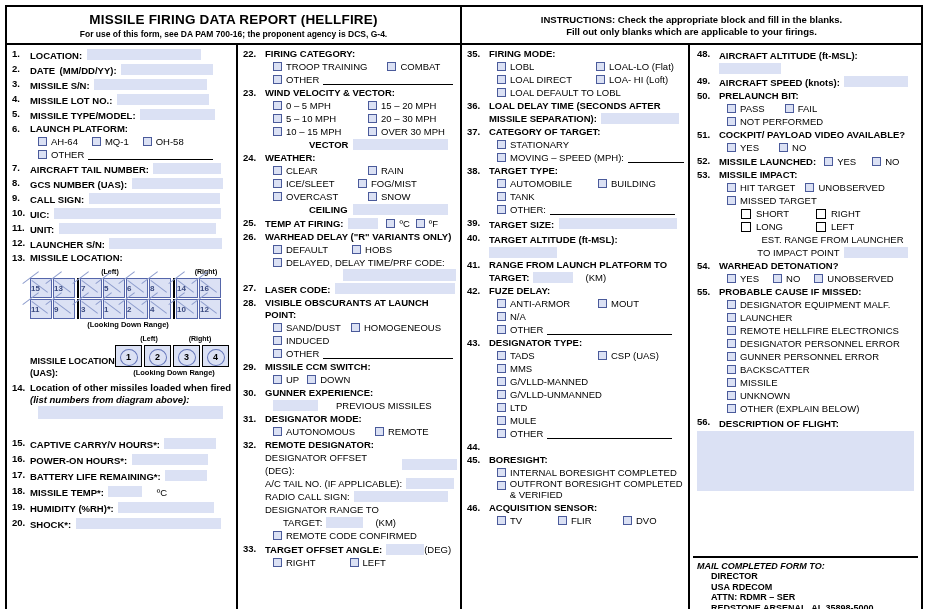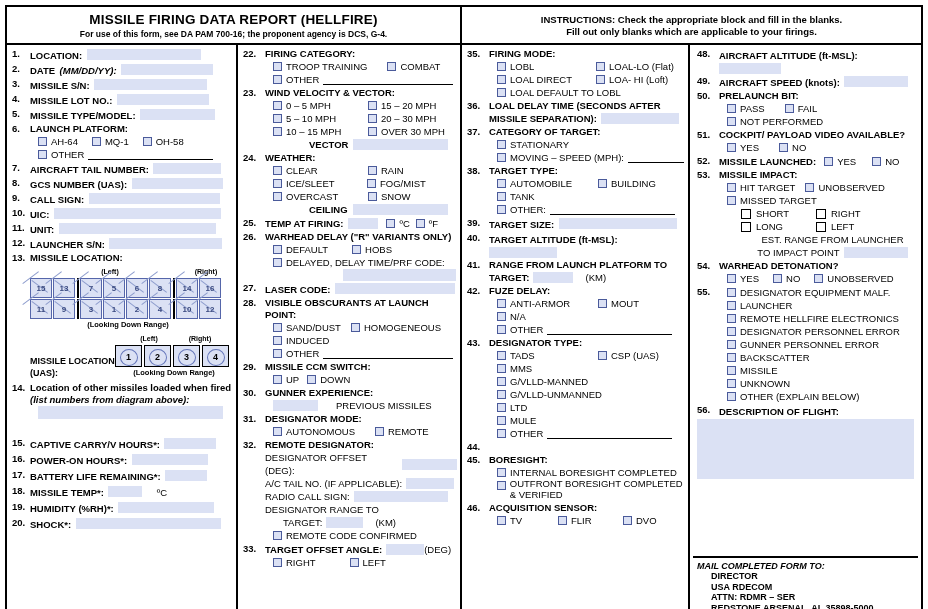--- a/index.html
+++ b/index.html
@@ -32,21 +32,21 @@
   .cbw{display:inline-block;width:10px;height:10px;border:1.5px solid #000;background:#fff;vertical-align:-1px;box-sizing:border-box;}
   .ckrow{display:flex;align-items:center;line-height:13px;}
   .indent{padding-left:8px;}
   .indent2{padding-left:22px;}
   .indent3{padding-left:30px;justify-content:center;}
   
   .diag{margin:2px 0 0 0;}
   .dlabels{display:flex;font-size:7px;font-weight:bold;}
   .mgrid{display:flex;align-items:stretch;}
   .mcell{width:22px;height:20px;border:1.2px solid #5566aa;background:#dbe1f4;box-sizing:border-box;margin-right:1px;position:relative;}
-  .mcell span{position:absolute;left:0;right:0;top:4px;text-align:center;font-size:8px;font-weight:bold;color:#3a4a80;z-index:2;}
+  .mcell span{position:absolute;left:0;right:0;top:4px;text-align:left;font-size:8px;font-weight:bold;color:#3a4a80;z-index:2;}
   .mcell:before,.mcell:after{content:"";position:absolute;left:1px;top:1px;width:17px;height:15px;border-top:1px solid #8d9ccd;}
   .mcell:before{transform:rotate(37deg);transform-origin:0 0;width:20px;}
   .mcell:after{transform:rotate(-37deg);transform-origin:0 100%;width:20px;}
   .sep{width:2px;background:#000;margin:0 1px;}
   .caption{font-size:7.5px;font-weight:bold;text-align:center;}
   .ucell{width:27px;height:22px;border:1.4px solid #000;background:#dbe1f4;box-sizing:border-box;margin-right:2px;position:relative;}
   .ucell i{position:absolute;left:4px;top:3px;width:16px;height:15px;border:1px solid #6677bb;border-radius:50%;}
   .ucell span{position:absolute;left:0;right:0;top:5px;text-align:center;font-size:9px;font-weight:bold;color:#000;}
   .mailbox{border-top:2px solid #000;padding:3px 4px 2px 4px;}
   .mailttl{font-size:9px;font-weight:bold;font-style:italic;}
@@ -76,21 +76,21 @@
 
       <div class="row">
         <div class="num">1.</div>
         <div class="body"><span class="lbl">LOCATION:</span>
           <span class="fld" style="width:114px"></span></div>
       </div>
 
       <div class="row">
         <div class="num">2.</div>
         <div class="body"><span class="lbl">DATE</span>
-          <span class="lbl" style="font-style:italic">(MM/DD/YY):</span>
+          <span class="lbl" style="">(MM/DD/YY):</span>
           <span class="fld" style="width:92px"></span></div>
       </div>
 
       <div class="row">
         <div class="num">3.</div>
         <div class="body"><span class="lbl">MISSILE S/N:</span>
           <span class="fld" style="width:113px"></span></div>
       </div>
 
       <div class="row">
@@ -367,21 +367,21 @@
         <div class="body">
           <div class="lbl">WEATHER:</div>
           <div class="ckrow indent">
             <span class="cb"></span>
             <span class="opt" style="margin:0 0 0 4px;width:82px">CLEAR</span>
             <span class="cb"></span>
             <span class="opt" style="margin-left:4px">RAIN</span>
           </div>
           <div class="ckrow indent">
             <span class="cb"></span>
-            <span class="opt" style="margin:0 11px 0 4px;width:70px">ICE/SLEET</span>
+            <span class="opt" style="margin:0 2px 0 4px;width:70px">ICE/SLEET</span>
             <span class="cb"></span>
             <span class="opt" style="margin-left:4px">FOG/MIST</span>
           </div>
           <div class="ckrow indent">
             <span class="cb"></span>
             <span class="opt" style="margin:0 0 0 4px;width:82px">OVERCAST</span>
             <span class="cb"></span>
             <span class="opt" style="margin-left:4px">SNOW</span>
           </div>
           <div class="ckrow" style="padding-left:44px">
@@ -835,20 +835,21 @@
             <span class="opt" style="margin:0 14px 0 4px">NO</span>
             <span class="cb"></span>
             <span class="opt" style="margin-left:4px">UNOBSERVED</span>
           </div>
         </div>
       </div>
 
       <div class="row">
         <div class="numw">55.</div>
         <div class="body">
+          <div class="lbl">PROBABLE CAUSE IF MISSED:</div>
           <div class="ckrow indent">
                   <span class="cb"></span>
             <span class="opt" style="margin-left:4px">DESIGNATOR EQUIPMENT MALF.</span>
                 </div>
           <div class="ckrow indent">
                   <span class="cb"></span>
             <span class="opt" style="margin-left:4px">LAUNCHER</span>
                 </div>
           <div class="ckrow indent">
                   <span class="cb"></span>

